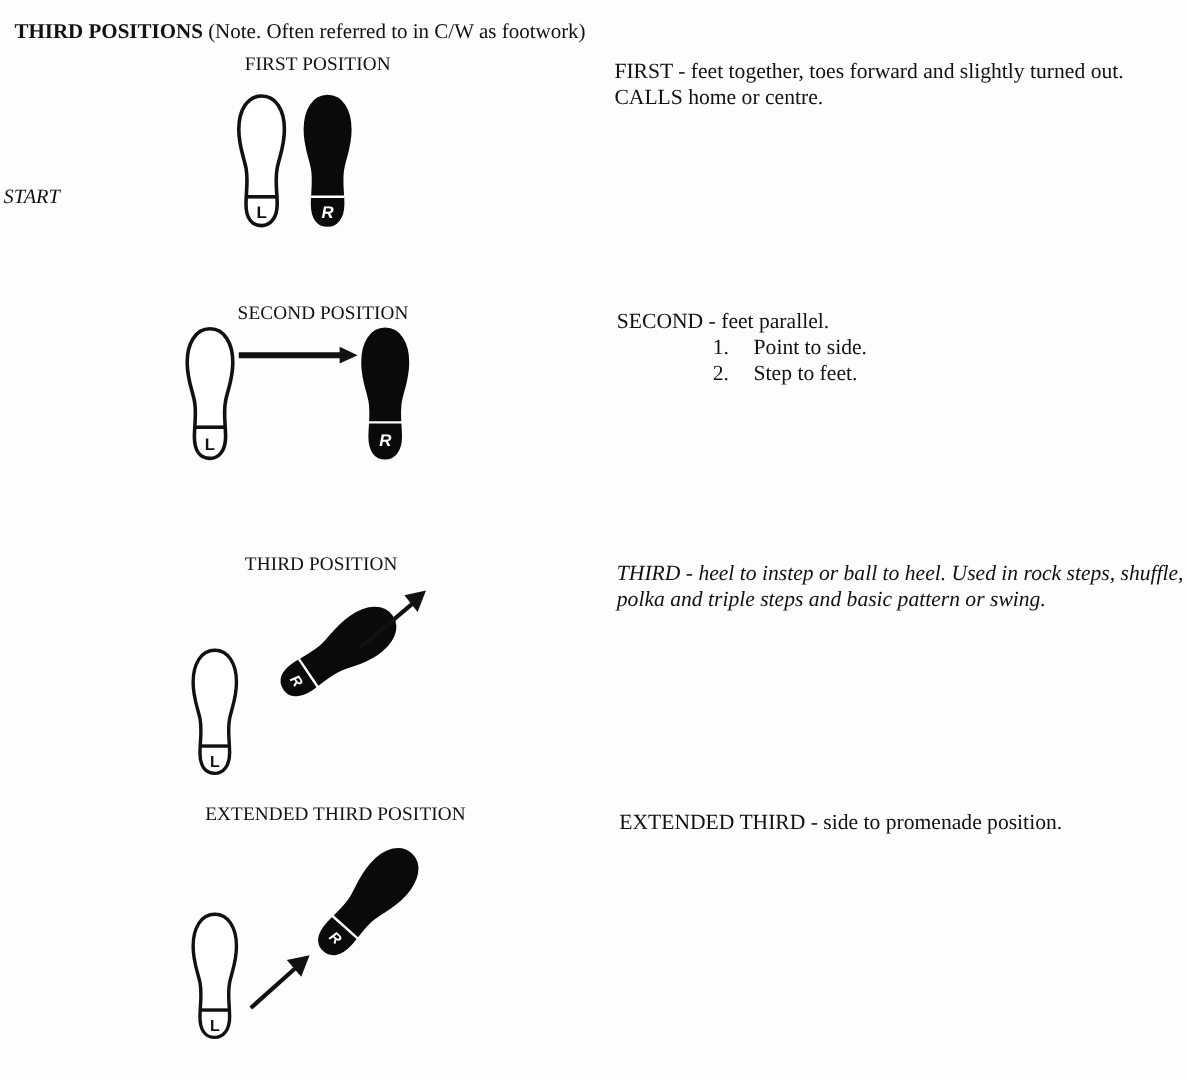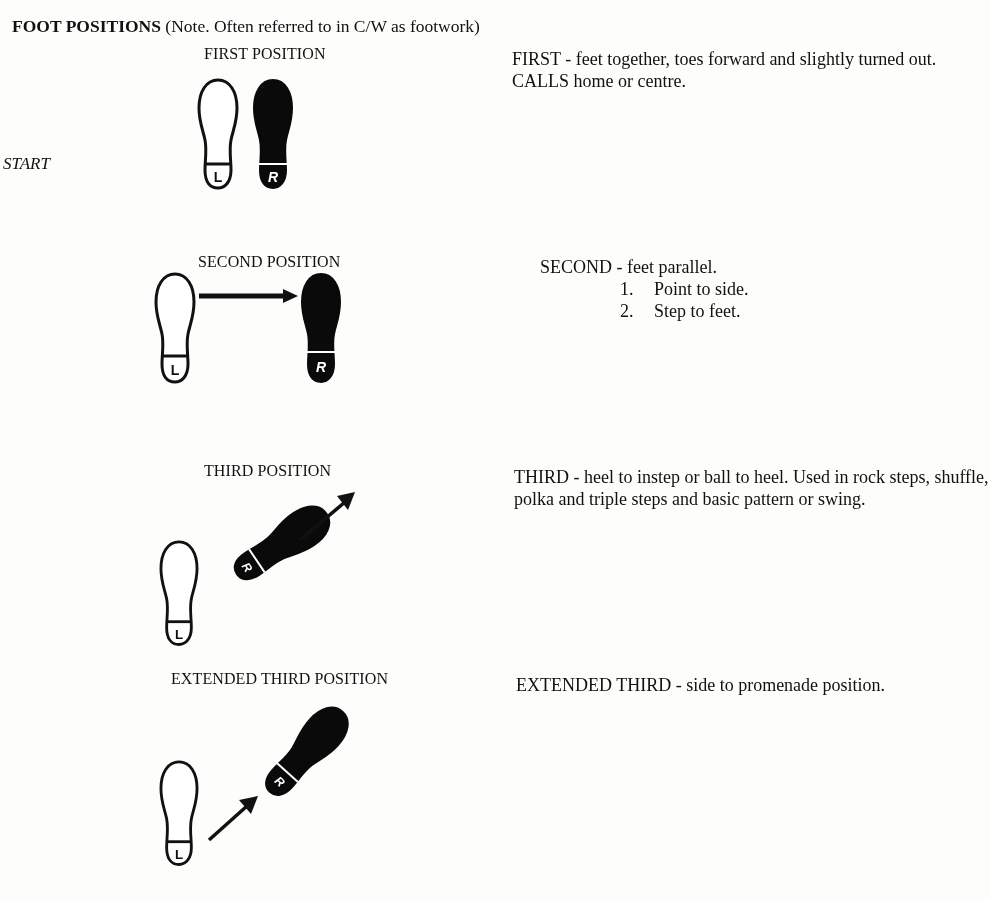--- a/index.html
+++ b/index.html
@@ -22,21 +22,21 @@
 </head>
 <body>
 
 <svg width="0" height="0" style="position:absolute">
   <defs>
 
     <path id="sole" d="M20,2 C32,2 39,14 39,30 C39,44 35,52 33,62 C31,72 33,82 33,92 C33,104 27,110 20,110 C12,110 7,104 7,92 C7,82 9,72 7,62 C5,52 1,44 1,30 C1,14 8,2 20,2 Z"></path>
   </defs>
 </svg>
 
-<div class="abs title"><b>FOOT POSITIONS</b><span> (Note.  Often referred to in C/W as footwork)</span></div>
+<div class="abs title"><b>THIRD POSITIONS</b><span> (Note.  Often referred to in C/W as footwork)</span></div>
 
 <div class="abs start">START</div>
 
 <div class="abs caption" style="left:204px; top:45px;">FIRST POSITION</div>
 <svg style="left:198px; top:78px;" width="100" height="120">
   <g>
     <use href="#sole" fill="#fff" stroke="#111" stroke-width="3"></use>
     <line x1="8" y1="86" x2="32" y2="86" stroke="#111" stroke-width="3"></line>
     <text x="20" y="104" font-size="14" font-weight="bold" text-anchor="middle" font-family="Liberation Sans, sans-serif" fill="#111">L</text>
   </g>
@@ -58,21 +58,21 @@
   <g>
     <line x1="44" y1="24" x2="132" y2="24" stroke="#111" stroke-width="5"></line>
     <polygon points="128,17 143,24 128,31" fill="#111"></polygon>
   </g>
   <g transform="translate(146,0)">
     <use href="#sole" fill="#0a0a0a" stroke="#0a0a0a" stroke-width="2"></use>
     <line x1="6" y1="80" x2="34" y2="80" stroke="#fff" stroke-width="2"></line>
     <text x="20" y="100" font-size="14" font-weight="bold" font-style="italic" text-anchor="middle" font-family="Liberation Sans, sans-serif" fill="#fff">R</text>
   </g>
 </svg>
-<div class="abs desc" style="left:514px; top:256px; width:420px;margin-left:26px;">
+<div class="abs desc" style="left:514px; top:256px; width:420px;">
   <div>SECOND - feet parallel.</div>
   <ol>
     <li><span class="num">1.</span><span class="txt">Point to side.</span></li>
     <li><span class="num">2.</span><span class="txt">Step to feet.</span></li>
   </ol>
 </div>
 
 <div class="abs caption" style="left:204px; top:462px;">THIRD POSITION</div>
 <svg style="left:155px; top:490px;" width="220" height="180">
   <g transform="translate(5,50) scale(0.95)">
@@ -83,21 +83,21 @@
   <g transform="translate(140,45) rotate(56)">
     <use href="#sole" transform="translate(-20,-40)" fill="#0a0a0a" stroke="#0a0a0a" stroke-width="2"></use>
     <line x1="-14" y1="46" x2="14" y2="46" stroke="#fff" stroke-width="2"></line>
     <text x="0" y="62" font-size="12" font-weight="bold" font-style="italic" text-anchor="middle" font-family="Liberation Sans, sans-serif" fill="#fff">R</text>
   </g>
   <g>
     <line x1="145" y1="50" x2="190" y2="12" stroke="#111" stroke-width="3.5"></line>
     <polygon points="182,6 200,2 193,20" fill="#111"></polygon>
   </g>
 </svg>
-<div class="abs desc" style="left:514px; top:466px; width:475px;">THIRD - heel to instep or ball to heel.  Used in rock steps, shuffle, polka and triple steps and basic pattern or swing.</div>
+<div class="abs desc" style="left:514px; top:466px; width:475px;font-style:italic;">THIRD - heel to instep or ball to heel.  Used in rock steps, shuffle, polka and triple steps and basic pattern or swing.</div>
 
 <div class="abs caption" style="left:171px; top:670px;text-align:right;">EXTENDED THIRD POSITION</div>
 <svg style="left:155px; top:700px;" width="220" height="190">
   <g transform="translate(5,60) scale(0.95)">
     <use href="#sole" fill="#fff" stroke="#111" stroke-width="3"></use>
     <line x1="8" y1="86" x2="32" y2="86" stroke="#111" stroke-width="3"></line>
     <text x="20" y="104" font-size="14" font-weight="bold" text-anchor="middle" font-family="Liberation Sans, sans-serif" fill="#111">L</text>
   </g>
   <g transform="translate(162,40) rotate(42)">
     <use href="#sole" transform="translate(-20,-40)" fill="#0a0a0a" stroke="#0a0a0a" stroke-width="2"></use>

